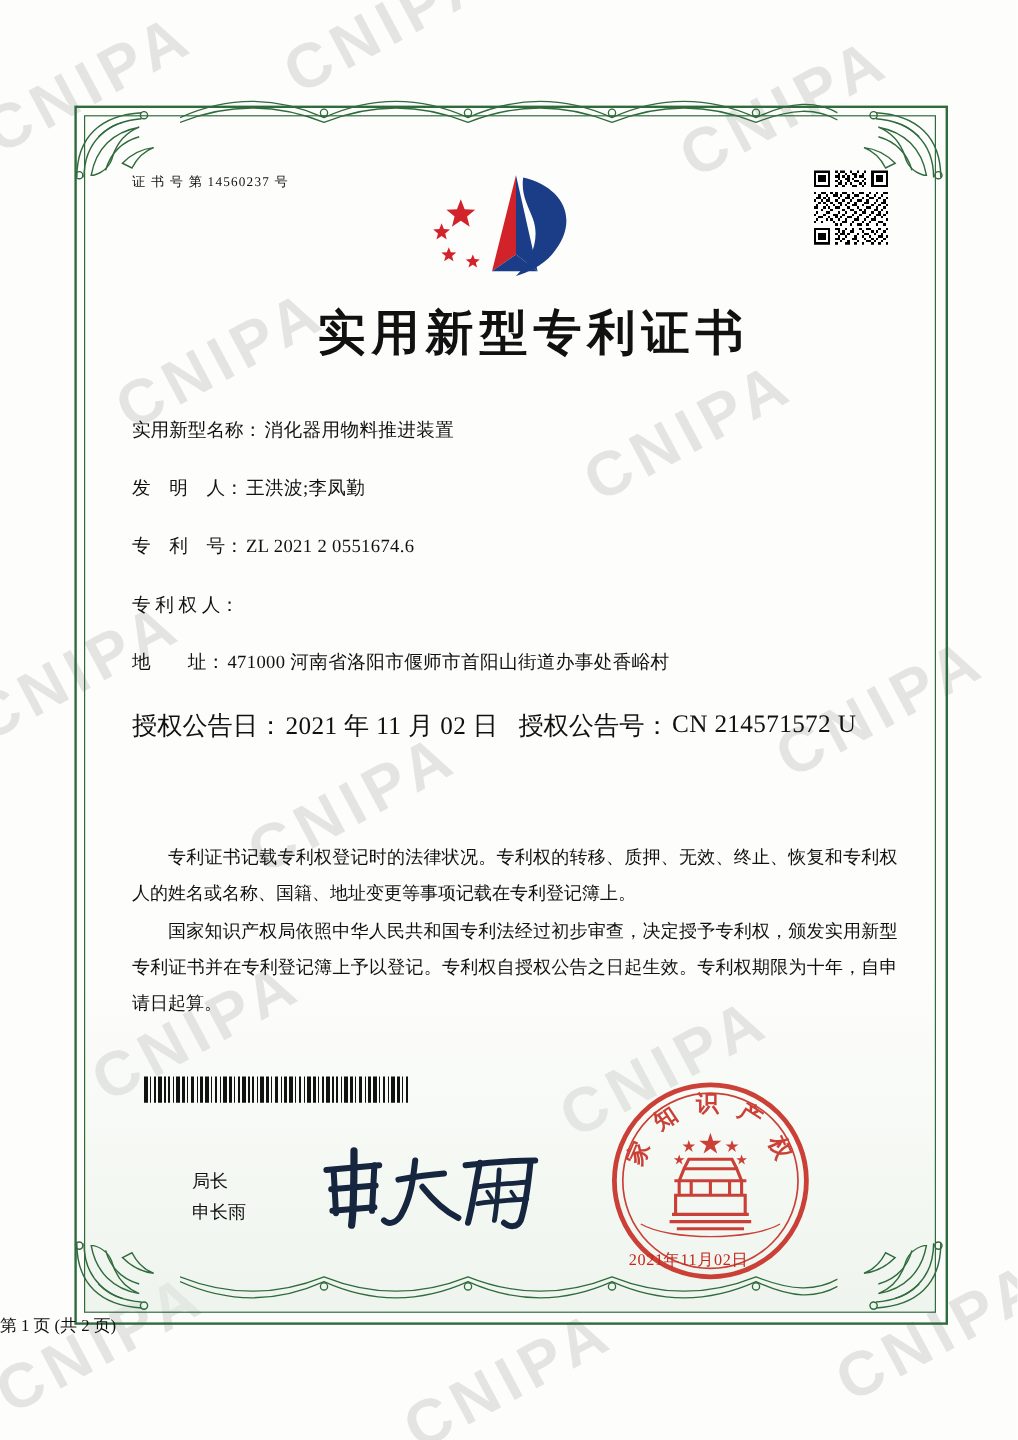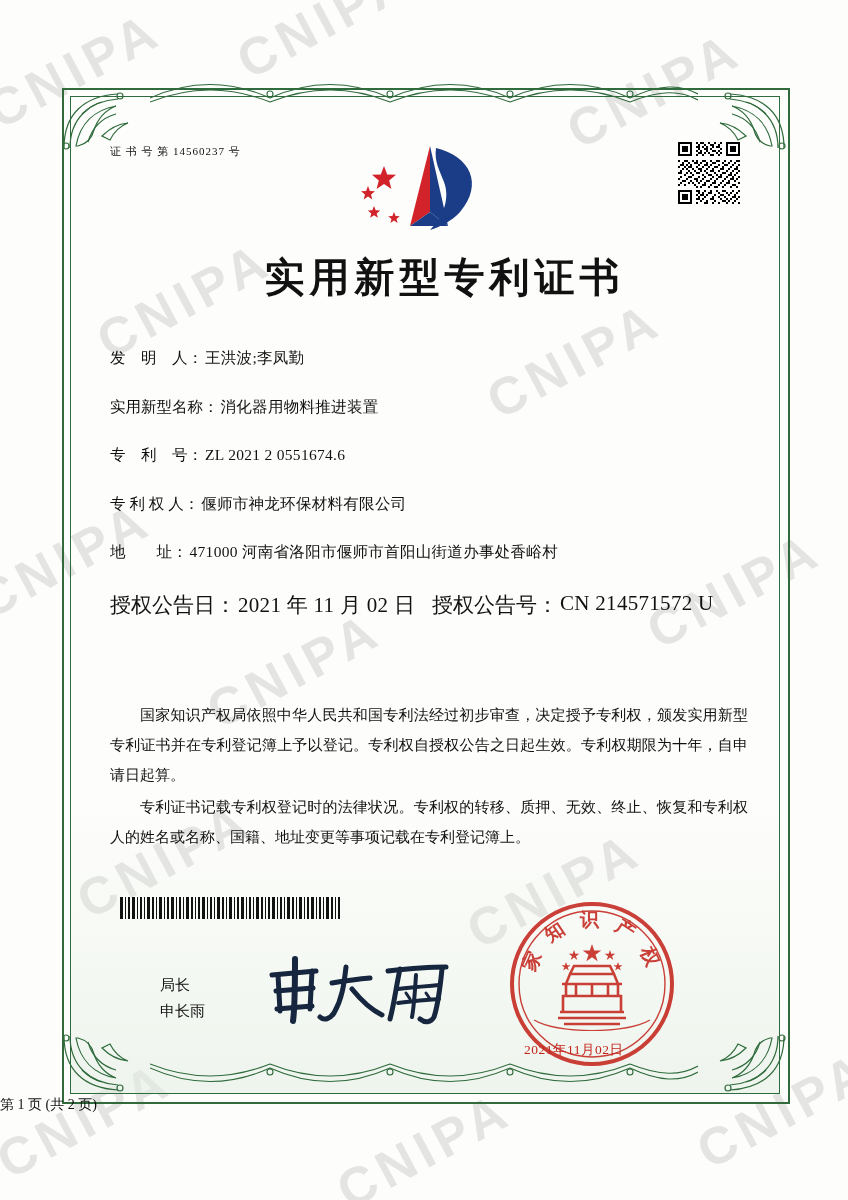--- a/index.html
+++ b/index.html
@@ -575,54 +575,53 @@
           <polygon points="30,66 31.7,70.2 36.2,70.5 32.7,73.4 33.9,77.8 30,75.2 26.1,77.8 27.3,73.4 23.8,70.5 28.3,70.2"></polygon>
           <polygon points="50,72 51.6,75.9 55.8,76.2 52.5,78.9 53.6,83 50,80.6 46.4,83 47.5,78.9 44.2,76.2 48.4,75.9"></polygon>
         </g>
       </svg>
     </div>
 
     <div class="title">实用新型专利证书</div>
 
     <div class="fields">
       <div class="field">
+        <span class="f-label">实用新型名称：</span>
+        <span class="f-value">消化器用物料推进装置</span>
+      </div>
+      <div class="field">
         <span class="f-label">发    明    人：</span>
         <span class="f-value">王洪波;李凤勤</span>
-      </div>
-      <div class="field">
-        <span class="f-label">实用新型名称：</span>
-        <span class="f-value">消化器用物料推进装置</span>
       </div>
       <div class="field">
         <span class="f-label">专    利    号：</span>
         <span class="f-value">ZL 2021 2 0551674.6</span>
       </div>
       <div class="field">
         <span class="f-label">专 利 权 人：</span>
-        <span class="f-value">偃师市神龙环保材料有限公司</span>
       </div>
       <div class="field">
         <span class="f-label">地        址：</span>
         <span class="f-value">471000 河南省洛阳市偃师市首阳山街道办事处香峪村</span>
       </div>
       <div class="field-row2">
         <span class="f2-left">
           <span class="f-label">授权公告日：</span>
           <span class="f-value">2021 年 11 月 02 日</span>
         </span>
         <span class="f2-right">
           <span class="f-label">授权公告号：</span>
           <span class="f-value">CN 214571572 U</span>
         </span>
       </div>
     </div>
 
     <div class="paragraphs">
+      <p>专利证书记载专利权登记时的法律状况。专利权的转移、质押、无效、终止、恢复和专利权人的姓名或名称、国籍、地址变更等事项记载在专利登记簿上。</p>
       <p>国家知识产权局依照中华人民共和国专利法经过初步审查，决定授予专利权，颁发实用新型专利证书并在专利登记簿上予以登记。专利权自授权公告之日起生效。专利权期限为十年，自申请日起算。</p>
-      <p>专利证书记载专利权登记时的法律状况。专利权的转移、质押、无效、终止、恢复和专利权人的姓名或名称、国籍、地址变更等事项记载在专利登记簿上。</p>
     </div>
 
     <div class="barcode">
       <svg width="220" height="22" viewBox="0 0 220 22" shape-rendering="crispEdges">
         <g fill="#111">
           <rect x="0" y="0" width="3" height="22"></rect>
             <rect x="5" y="0" width="1" height="22"></rect>
           <rect x="8" y="0" width="2" height="22"></rect>
             <rect x="12" y="0" width="3" height="22"></rect>
           <rect x="17" y="0" width="1" height="22"></rect>

